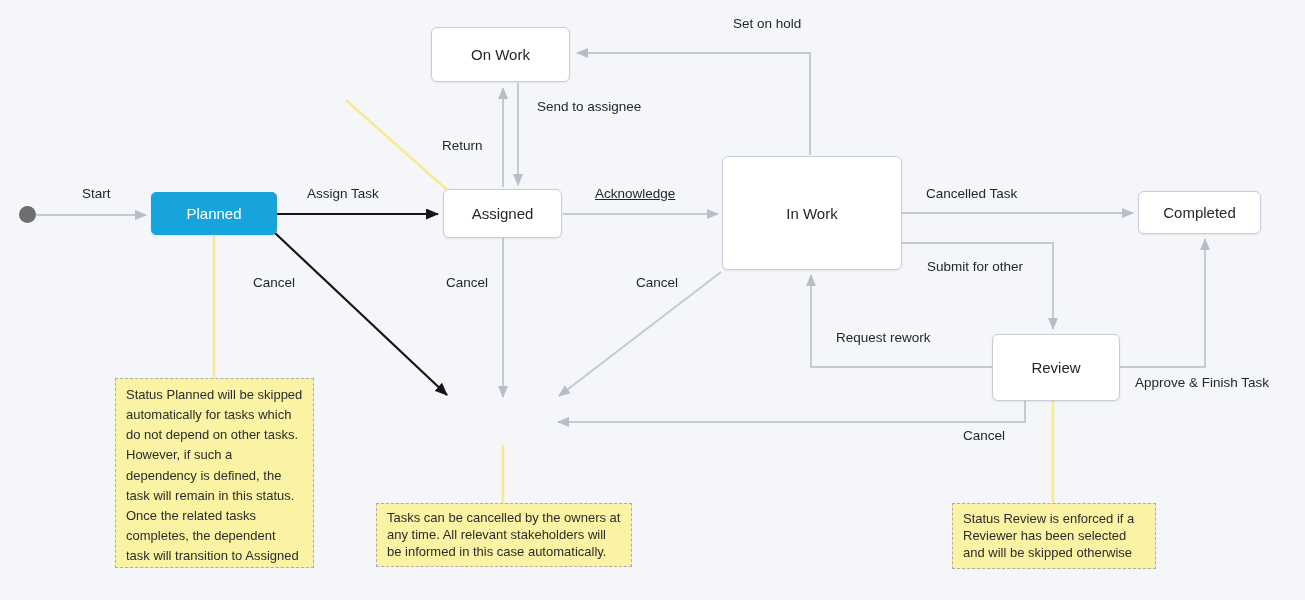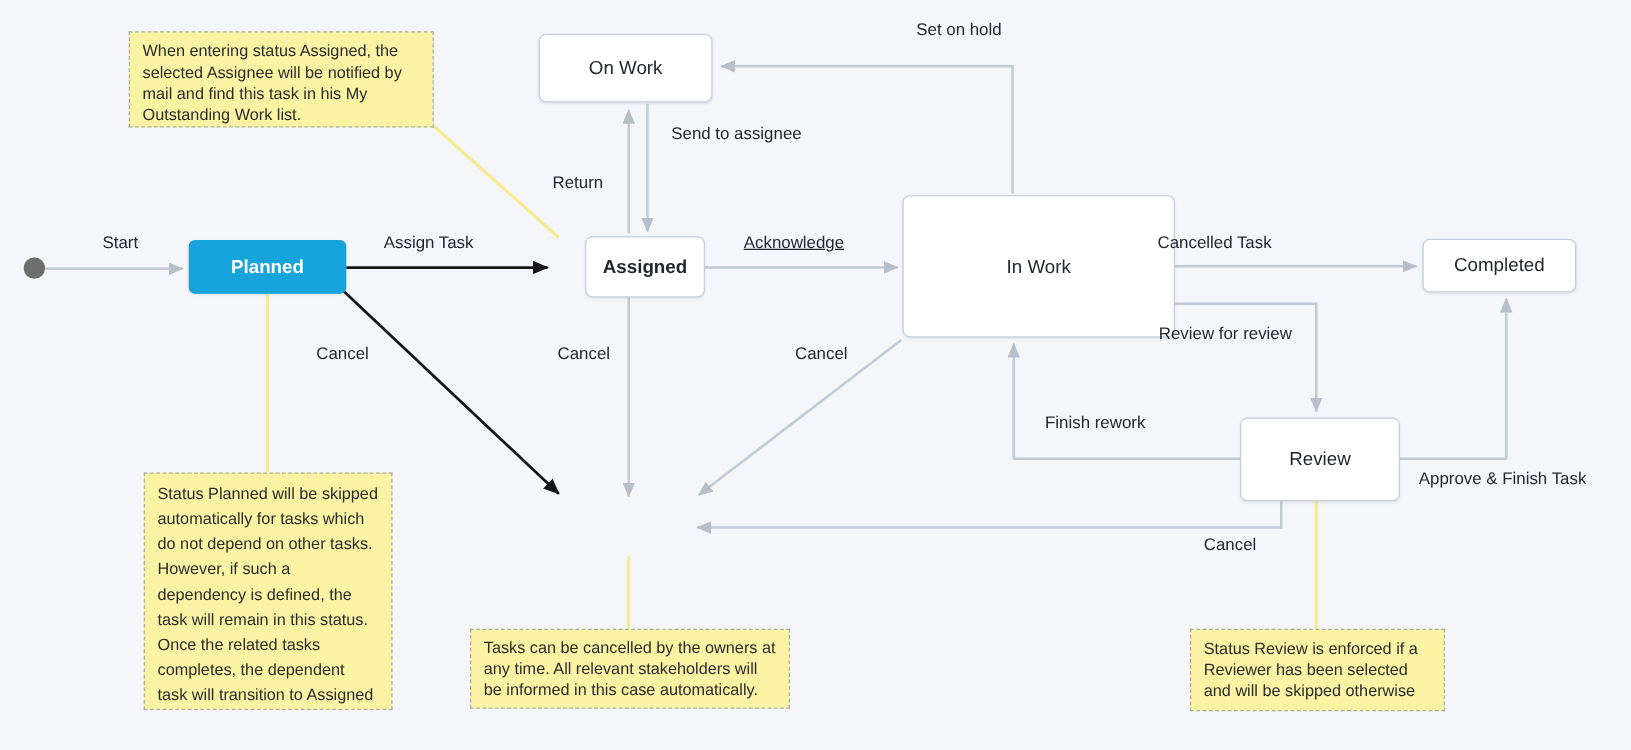--- a/index.html
+++ b/index.html
@@ -33,21 +33,21 @@
     background:var(--node-fill);
     border:1px solid var(--node-border);
     border-radius:6px;
     font-size:15px;color:var(--text);
     box-shadow:0 1px 2px rgba(60,70,90,.10);
     text-align:center;
   }
   .node.planned{
     background:var(--planned-fill);
     border-color:var(--planned-fill);
-    color:#ffffff;font-weight:bold;border-radius:5px;
+    color:#ffffff;font-weight:normal;border-radius:5px;
   }
   .start-dot{
     position:absolute;
     width:17px;height:17px;border-radius:50%;
     background:var(--start-dot);
     left:19px;top:206px;
   }
   .edge-label{
     position:absolute;
     font-size:13.5px;color:var(--text);
@@ -61,23 +61,23 @@
     font-size:13px;
     padding:6px 10px;
     overflow:hidden;
   }
   .note.n1{left:103px;top:25px;width:244px;height:77px;line-height:1.32;}
   .note.n2{left:115px;top:378px;width:199px;height:190px;line-height:1.55;}
   .note.n3{left:376px;top:503px;width:256px;height:64px;line-height:1.3;}
   .note.n4{left:952px;top:503px;width:204px;height:66px;line-height:1.32;}
 
   .node.planned-box{left:151px;top:192px;width:126px;height:43px;}
-  .node.assigned-box{left:468px;top:189px;width:96px;height:49px;font-weight:bold;}
+  .node.assigned-box{left:443px;top:189px;width:119px;height:49px;}
   .node.onhold-box{left:431px;top:27px;width:139px;height:55px;}
-  .node.inwork-box{left:722px;top:156px;width:218px;height:114px;}
+  .node.inwork-box{left:722px;top:156px;width:180px;height:114px;}
   .node.completed-box{left:1138px;top:191px;width:123px;height:43px;}
   .node.review-box{left:992px;top:334px;width:128px;height:67px;text-align:center;}
   .node.cancelled-box{left:453px;top:402px;width:100px;height:43px;}
 
   .lbl-start{left:82px;top:186px;}
   .lbl-assign-task{left:307px;top:186px;}
   .lbl-set-on-hold{left:733px;top:16px;}
   .lbl-send-to-assignee{left:537px;top:99px;}
   .lbl-return{left:442px;top:138px;}
   .lbl-acknowledge{left:595px;top:186px;text-decoration:underline;}
@@ -148,31 +148,28 @@
     <span>Review</span>
   </div>
 
   <div class="edge-label lbl-start">Start</div>
   <div class="edge-label lbl-assign-task">Assign Task</div>
   <div class="edge-label lbl-set-on-hold">Set on hold</div>
   <div class="edge-label lbl-send-to-assignee">Send to assignee</div>
   <div class="edge-label lbl-return">Return</div>
   <div class="edge-label lbl-acknowledge">Acknowledge</div>
   <div class="edge-label lbl-complete-task">Cancelled Task</div>
-  <div class="edge-label lbl-submit-for-review">Review for review</div>
-  <div class="edge-label lbl-request-rework">Finish rework</div>
+  <div class="edge-label lbl-submit-for-review">Submit for other</div>
+  <div class="edge-label lbl-request-rework">Request rework</div>
   <div class="edge-label lbl-approve-finish">Approve &amp; Finish Task</div>
   <div class="edge-label lbl-cancel-planned">Cancel</div>
   <div class="edge-label lbl-cancel-assigned">Cancel</div>
   <div class="edge-label lbl-cancel-inwork">Cancel</div>
   <div class="edge-label lbl-cancel-review">Cancel</div>
 
-  <div class="note n1">
-    <span>When entering status Assigned, the selected Assignee will be notified by mail and find this task in his My Outstanding Work list.</span>
-  </div>
   <div class="note n2">
     <span>Status Planned will be skipped automatically for tasks which do not depend on other tasks. However, if such a dependency is defined, the task will remain in this status. Once the related tasks completes, the dependent task will transition to Assigned automatically.</span>
   </div>
   <div class="note n3">
     <span>Tasks can be cancelled by the owners at any time. All relevant stakeholders will be informed in this case automatically.</span>
   </div>
   <div class="note n4">
     <span>Status Review is enforced if a Reviewer has been selected and will be skipped otherwise</span>
   </div>
 

